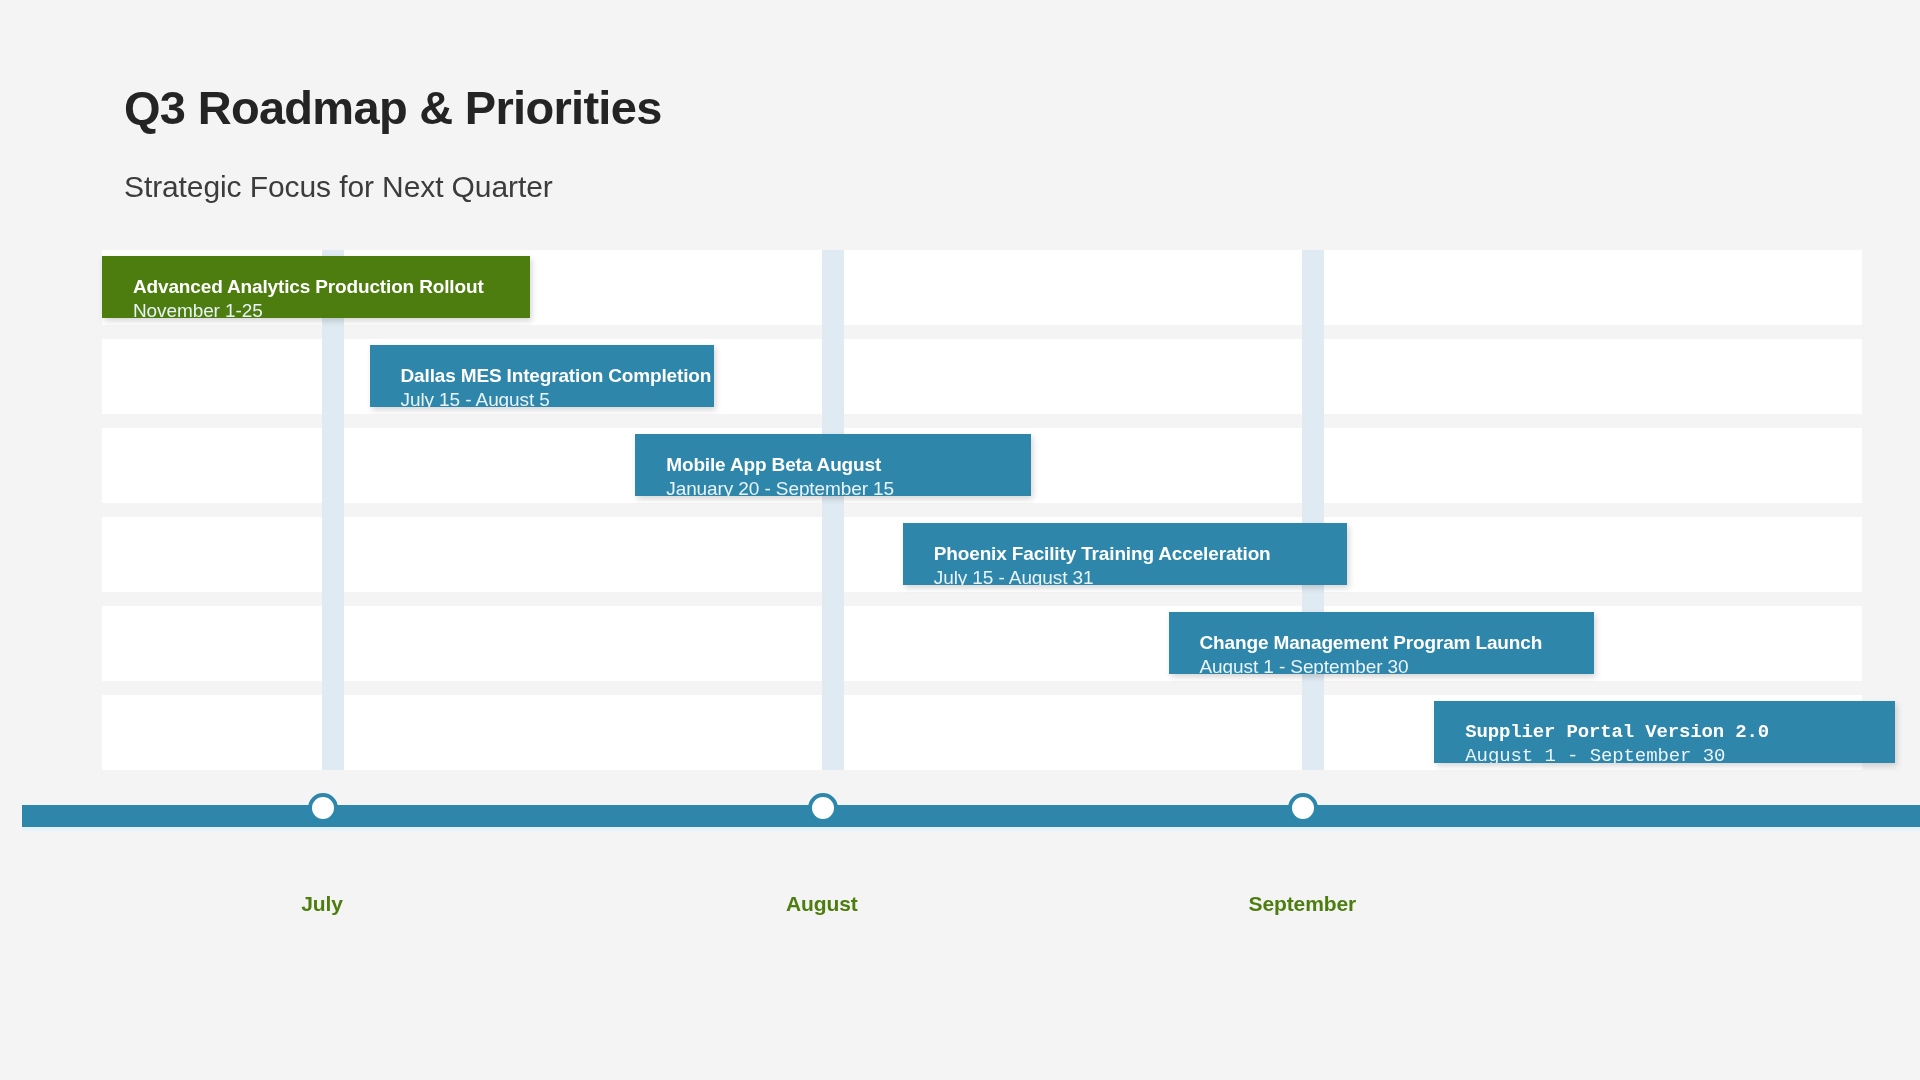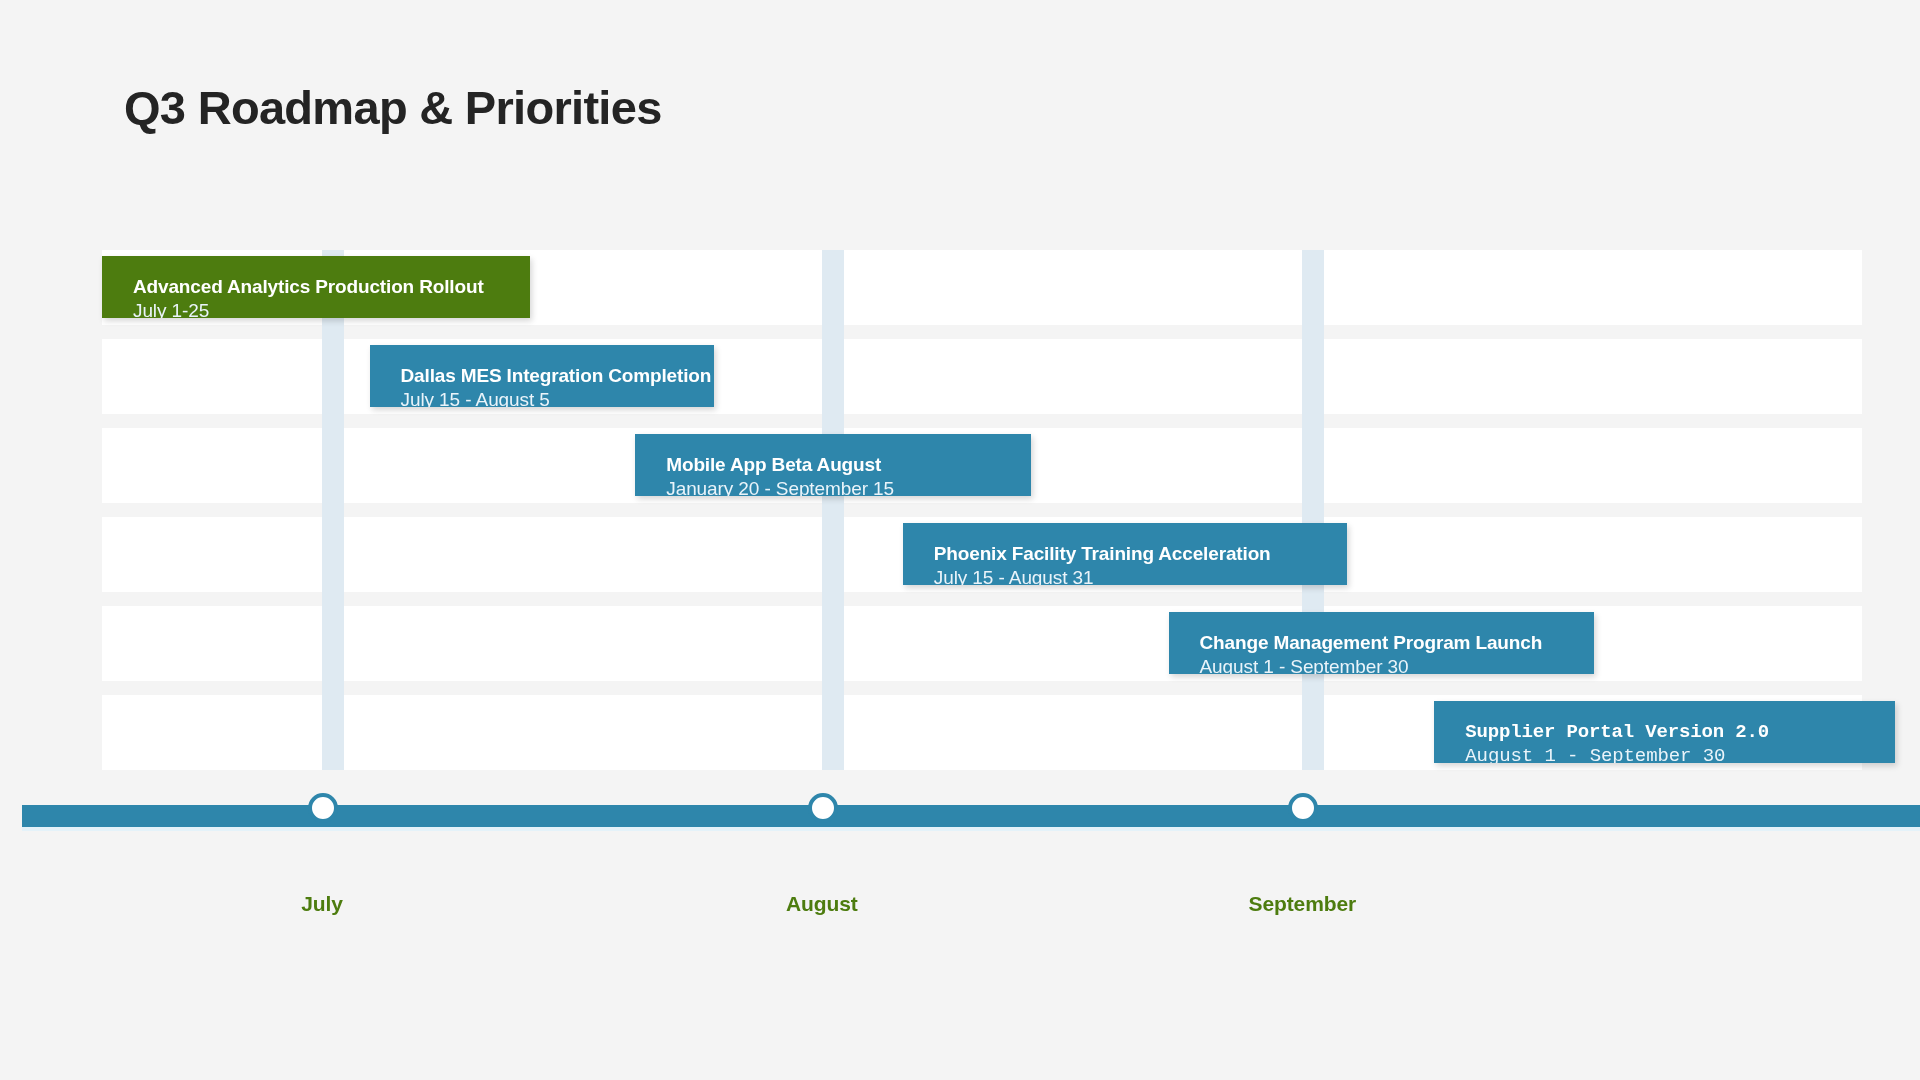--- a/index.html
+++ b/index.html
@@ -144,40 +144,41 @@
     letter-spacing:-0.1px;
   }
 </style>
 </head>
 <body>
 
 <div class="slide">
 
   <div class="header">
     <div class="slide-title">Q3 Roadmap &amp; Priorities</div>
+    <div class="slide-subtitle">Strategic Focus for Next Quarter</div>
   </div>
 
   <div class="plot">
     <div class="rows" id="rows-layer">
         <div class="row" style="top: 0px;"></div>
         <div class="row" style="top: 89px;"></div>
         <div class="row" style="top: 178px;"></div>
         <div class="row" style="top: 267px;"></div>
         <div class="row" style="top: 356px;"></div>
         <div class="row" style="top: 445px;"></div>
       </div>
     <div class="grid" id="grid-layer">
         <div class="gridline" style="left: 220px;"></div>
         <div class="gridline" style="left: 719.84px;"></div>
         <div class="gridline" style="left: 1200.32px;"></div>
       </div>
     <div class="bars" id="bars-layer">
         <div class="bar" style="left: 0px; width: 427.68px; top: 6px; background: #4d7c0f;">
           <div class="bar-label">Advanced Analytics Production Rollout</div>
-          <div class="bar-dates">July 1-25</div>
+          <div class="bar-dates">November 1-25</div>
         </div>
         <div class="bar" style="left: 267.52px; width: 344px; top: 95px; background: rgb(46, 134, 171);">
           <div class="bar-label">Dallas MES Integration Completion</div>
           <div class="bar-dates">July 15 - August 5</div>
         </div>
         <div class="bar" style="left: 533.28px; width: 396px; top: 184px; background: rgb(46, 134, 171);">
           <div class="bar-label">Mobile App Beta August</div>
           <div class="bar-dates">January 20 - September 15</div>
         </div>
         <div class="bar" style="left: 800.8px; width: 444px; top: 273px; background: rgb(46, 134, 171);">

